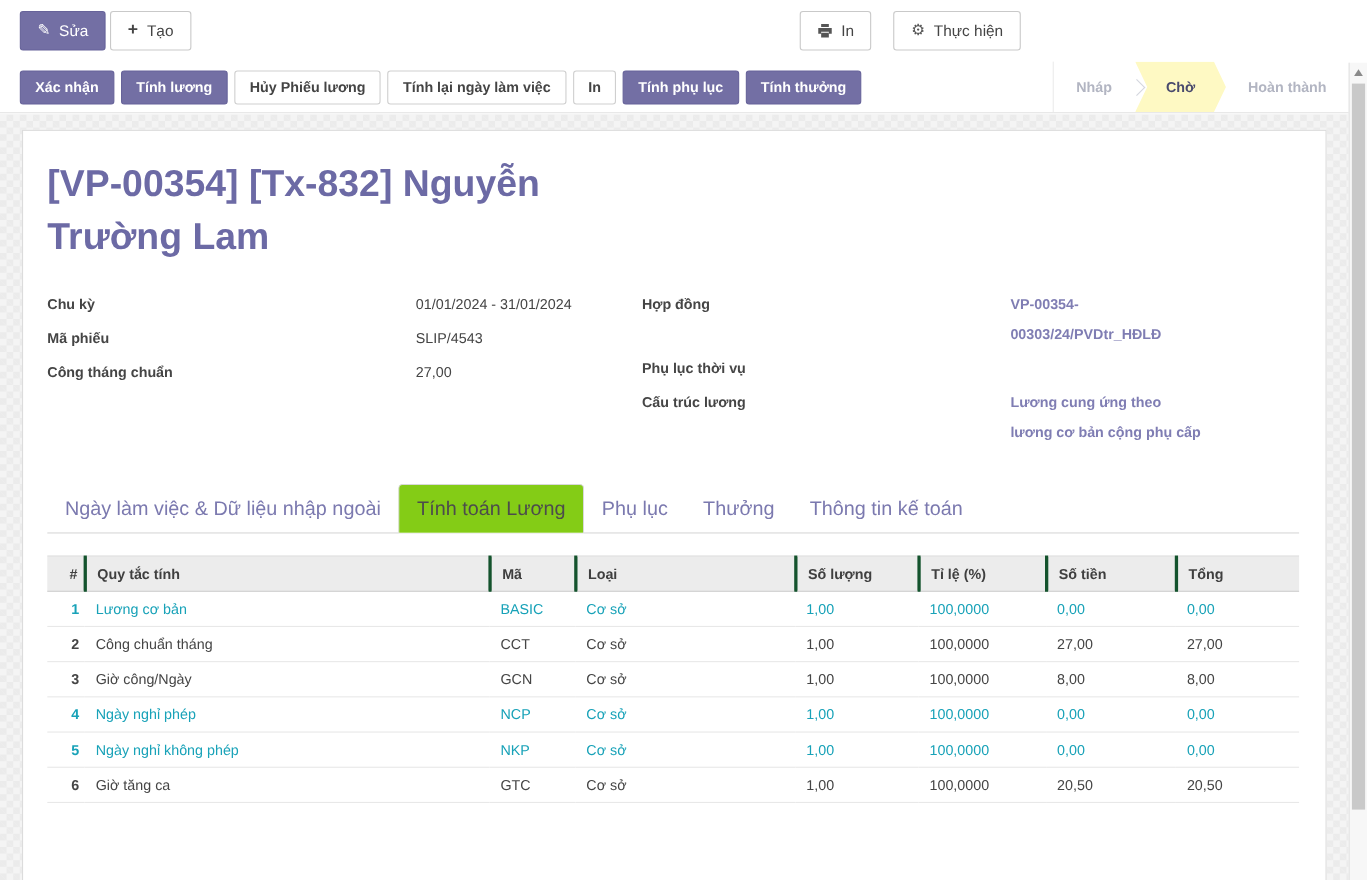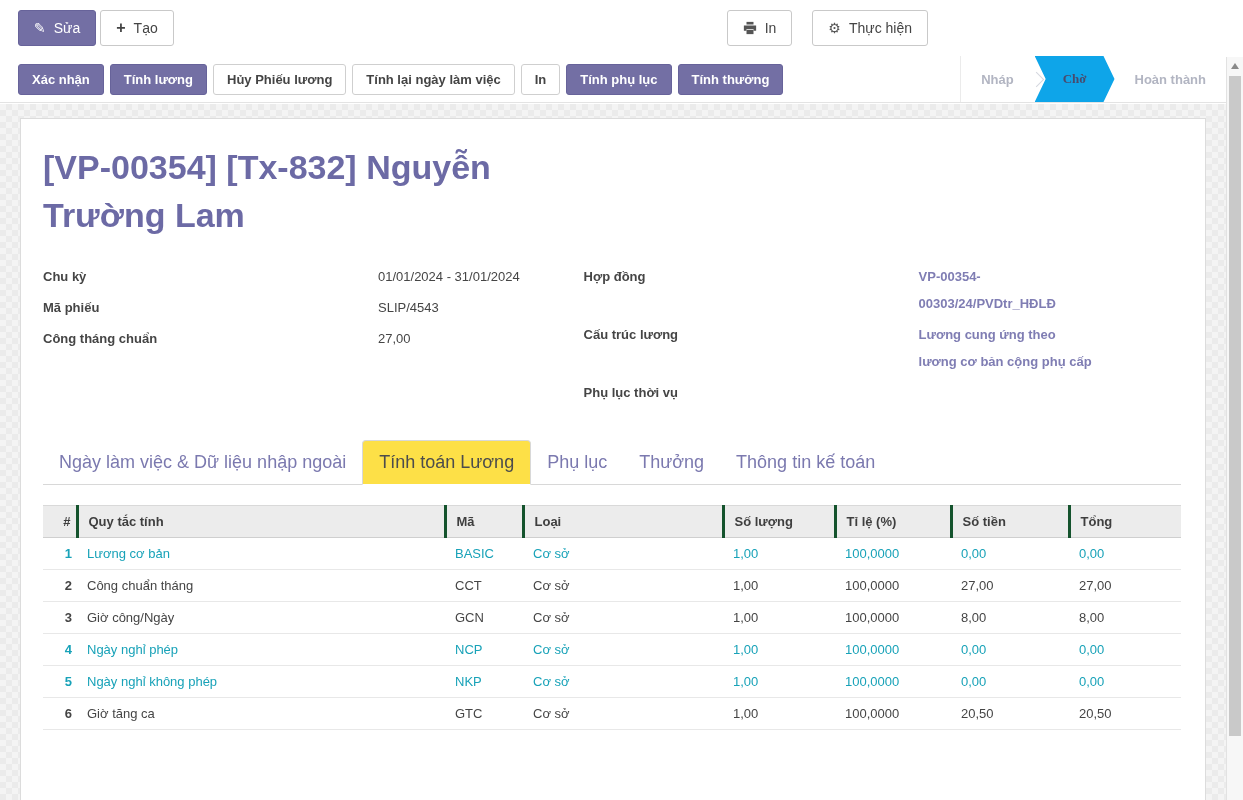--- a/index.html
+++ b/index.html
@@ -30,23 +30,22 @@
   .sb-buttons { display:flex; align-items:center; gap:6px; }
   .sb-btn {
     padding:5px 13px; border-radius:3px; font-size:13px; border:1px solid transparent;
     background:#fff; cursor:pointer; white-space:nowrap; line-height:19px; font-family:inherit; color:#444;font-weight:bold;
   }
   .sb-btn.primary { background:#736fa4; border-color:#67639a; color:#fff; }
   .sb-btn.plain { border-color:#cfcfcf; }
   .sb-status { margin-left:auto; display:flex; align-items:stretch; border-left:1px solid #ebebeb; margin-right:17px; }
   .status-item { display:flex; align-items:center; padding:0 20px; color:#b2b5c2; font-weight:bold; font-size:13px; cursor:pointer; }
   .status-item.active {
-    background:#0ea5e9; color:#494a6d; padding:0 28px;
+    background:#fef9c3; color:#494a6d; padding:0 28px;
     clip-path: polygon(0 0, calc(100% - 11px) 0, 100% 50%, calc(100% - 11px) 100%, 0 100%, 11px 50%);
-    font-family: Liberation Serif, serif;
   }
   .chev-sep { align-self:center; width:11px; height:11px; border-top:1px solid #d4d6de; border-right:1px solid #d4d6de; transform:rotate(45deg); margin:0 -7px 0 -3px; }
 
   
   .main {
     position:absolute; top:104px; left:0; right:17px; bottom:0; overflow:hidden;
     background-color:#f4f4f4;
     background-image:
       linear-gradient(45deg, #ebebeb 25%, transparent 25%, transparent 75%, #ebebeb 75%),
       linear-gradient(45deg, #ebebeb 25%, transparent 25%, transparent 75%, #ebebeb 75%);
@@ -62,21 +61,21 @@
   .flabel { width:335px; min-width:335px; font-weight:bold; color:#454545; padding-right:12px; }
   .fvalue { color:#454545; }
   .fcol.left .fvalue { width:150px; }
   .fcol.right .fvalue { width:178px;font-weight:bold; }
   .fvalue.link { color:#7f7db3; cursor:pointer; }
 
   
   .tabs { display:flex; border-bottom:1px solid #d8d8d8; margin-top:30px; font-size:18px; align-items:flex-end; }
   .tab { padding:11px 16px; color:#7b79af; cursor:pointer; white-space:nowrap; }
   .tab.active {
-    color:#4c4c4c; background:#fde047; border:1px solid #d8d8d8; border-bottom:1px solid #fff;
+    color:#4c4c4c; background:#84cc16; border:1px solid #d8d8d8; border-bottom:1px solid #fff;
     border-radius:4px 4px 0 0; margin-bottom:-1px;
   }
 
   
   table.rules { width:100%; border-collapse:collapse; margin-top:20px; font-size:13px; color:#454545; table-layout:fixed; }
   thead th {
     background:#ececec; font-weight:bold; text-align:left; padding:8px 10px;
     border-top:1px solid #d9d9d9; border-bottom:1px solid #cfcfcf; color:#3f3f3f; white-space:nowrap;
   }
   thead th + th { border-left:3px solid #14532d; }
@@ -162,26 +161,26 @@
           <span class="flabel">Công tháng chuẩn</span>
           <span class="fvalue">27,00</span>
         </div>
       </div>
       <div class="fcol right">
         <div class="frow">
           <span class="flabel">Hợp đồng</span>
           <span class="fvalue link">VP-00354-00303/24/PVDtr_HĐLĐ</span>
         </div>
         <div class="frow">
+          <span class="flabel">Phụ lục thời vụ</span>
+          <span class="fvalue"></span>
+        </div>
+        <div class="frow">
           <span class="flabel">Cấu trúc lương</span>
           <span class="fvalue link">Lương cung ứng theo lương cơ bản cộng phụ cấp</span>
-        </div>
-        <div class="frow">
-          <span class="flabel">Phụ lục thời vụ</span>
-          <span class="fvalue"></span>
         </div>
       </div>
     </div>
 
     <div class="tabs">
       <span class="tab">Ngày làm việc &amp; Dữ liệu nhập ngoài</span>
       <span class="tab active">Tính toán Lương</span>
       <span class="tab">Phụ lục</span>
       <span class="tab">Thưởng</span>
       <span class="tab">Thông tin kế toán</span>

